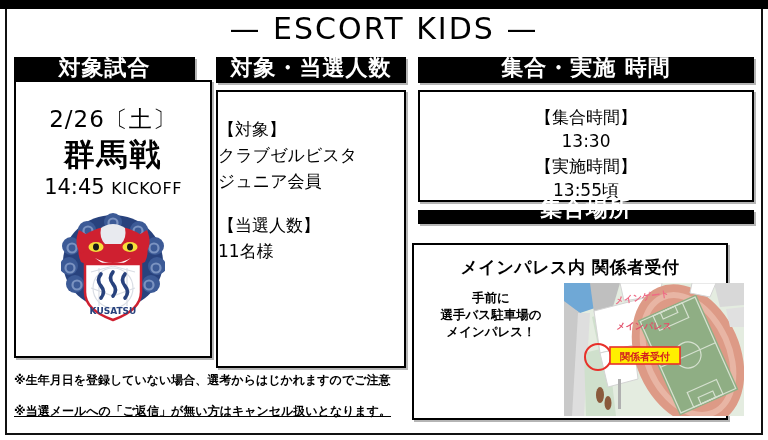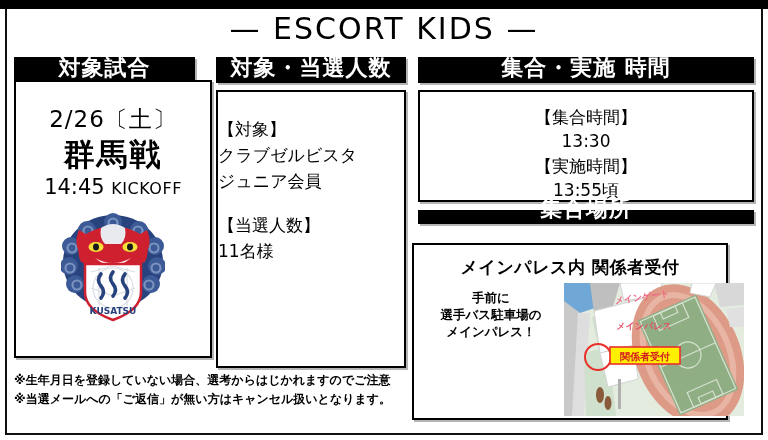--- a/index.html
+++ b/index.html
@@ -97,21 +97,21 @@
   .place-note .red{color:#e8302a;}
   .map{
     position:absolute;left:150px;top:38px;width:180px;height:133px;
     overflow:hidden;background:#ffffff;
   }
   
   .notes{
     position:absolute;left:14px;top:372px;width:398px;
     font-size:12px;line-height:17px;font-weight:bold;
   }
-  .notes .n2{margin-top:2px;}
+  .notes .n2{margin-top:14px;text-decoration:underline;}
   .notes .indent{display:block;padding-left:12px;}
 </style>
 </head>
 <body>
 
 <div id="page">
 
   <div class="top-strip"></div>
   <div class="outer-frame"></div>
 

